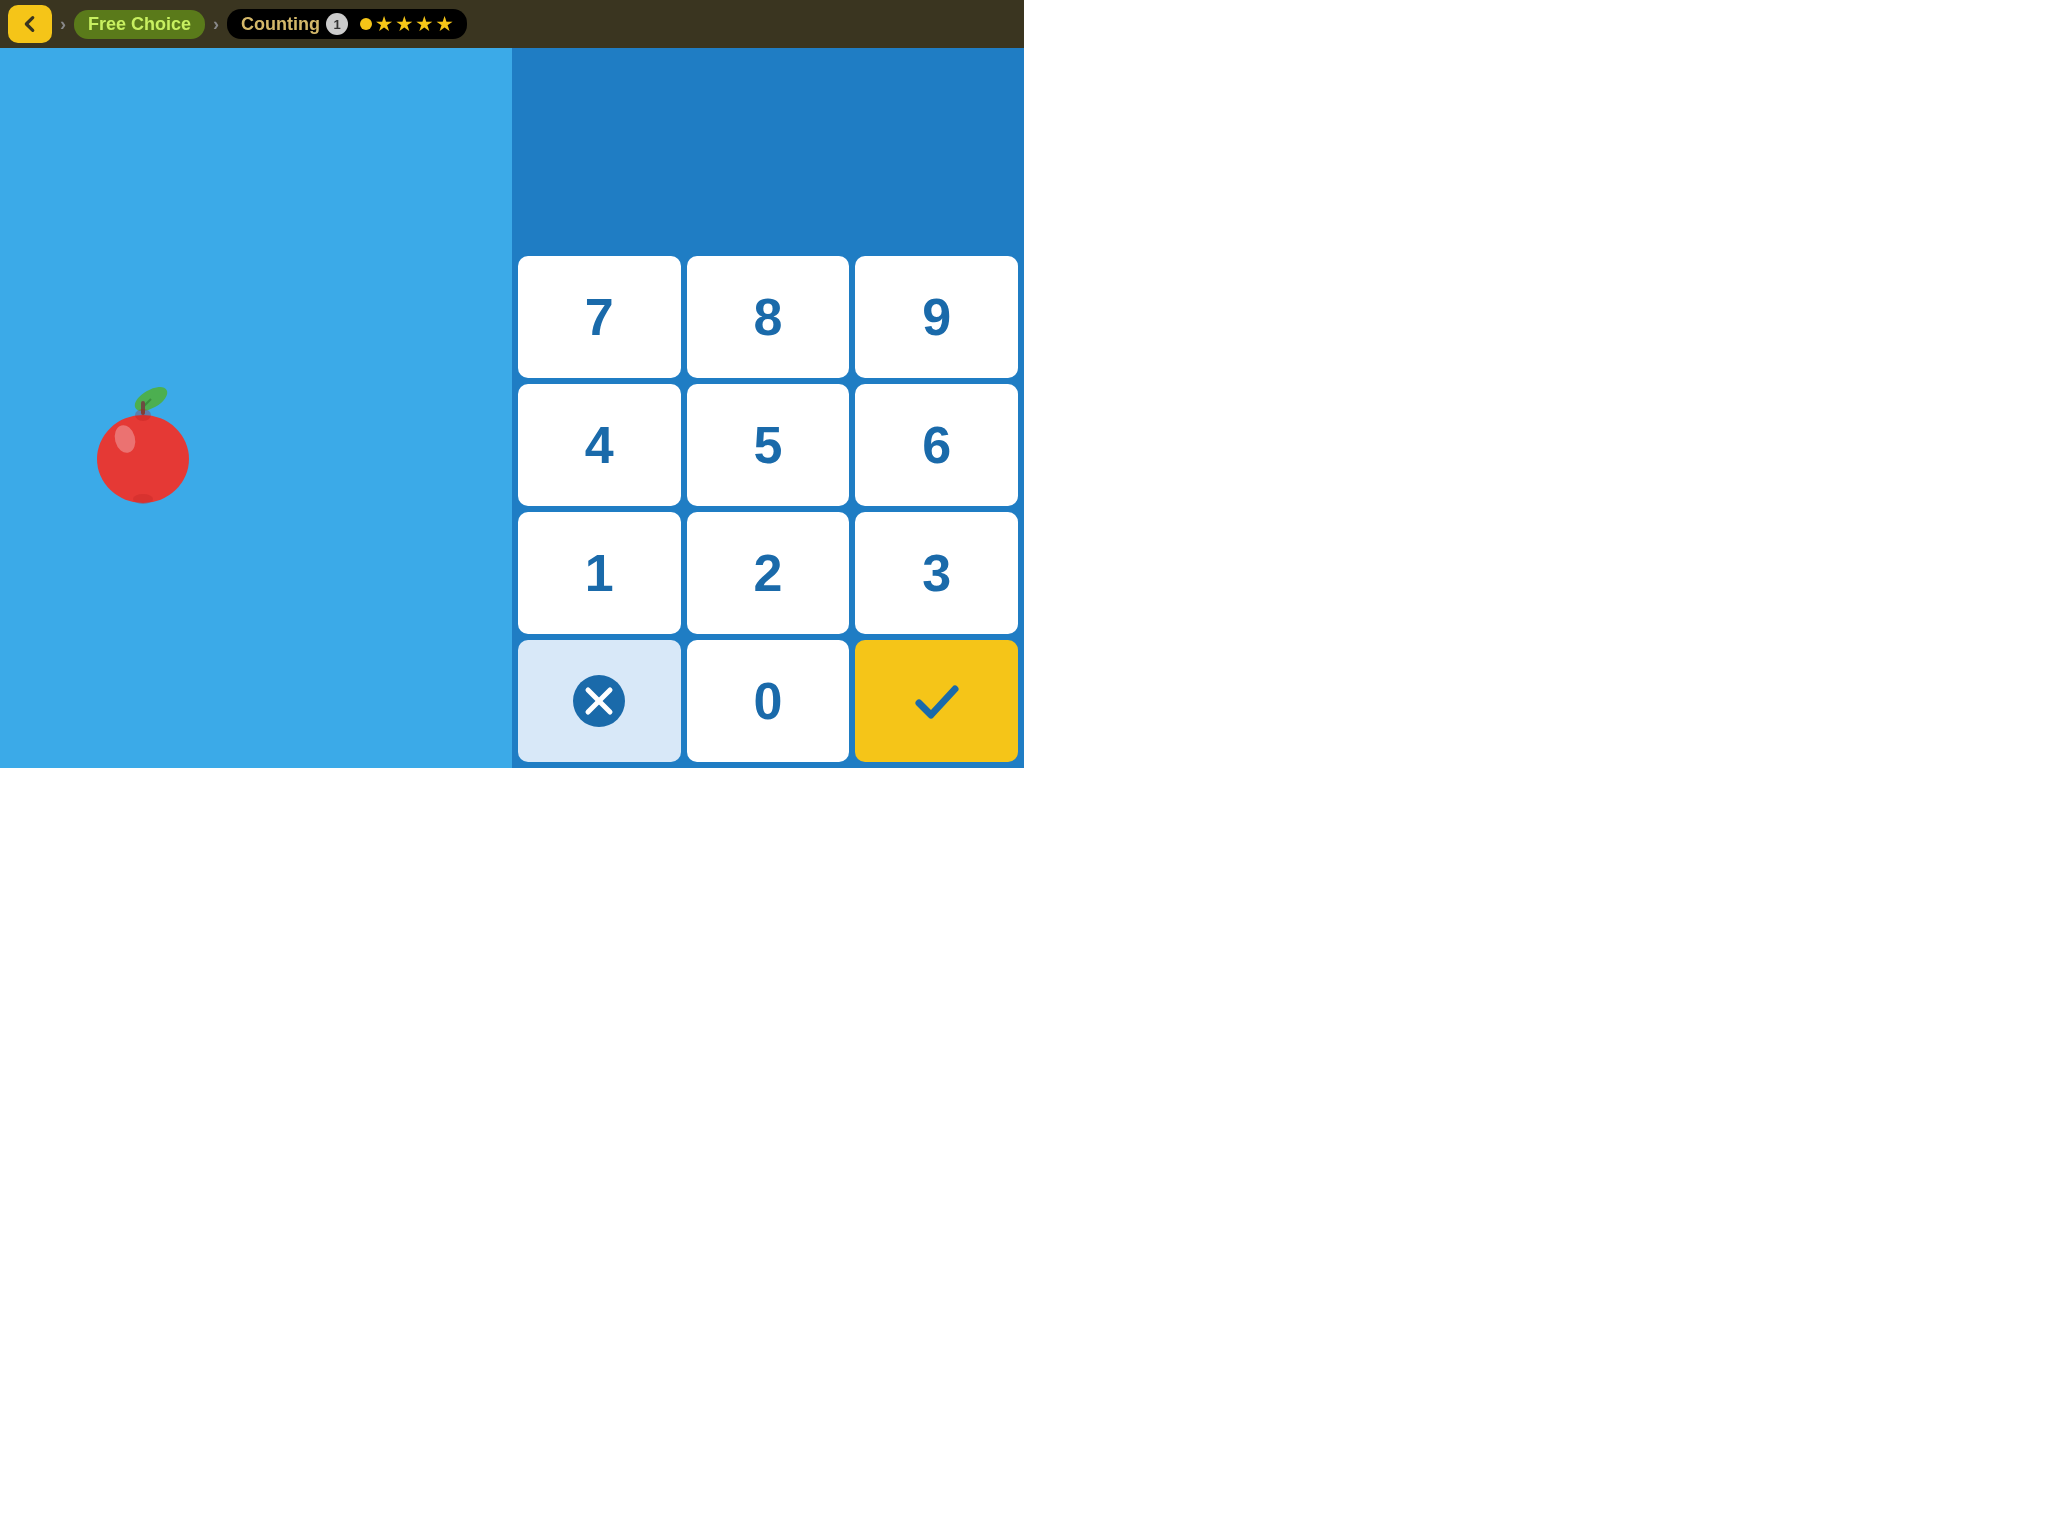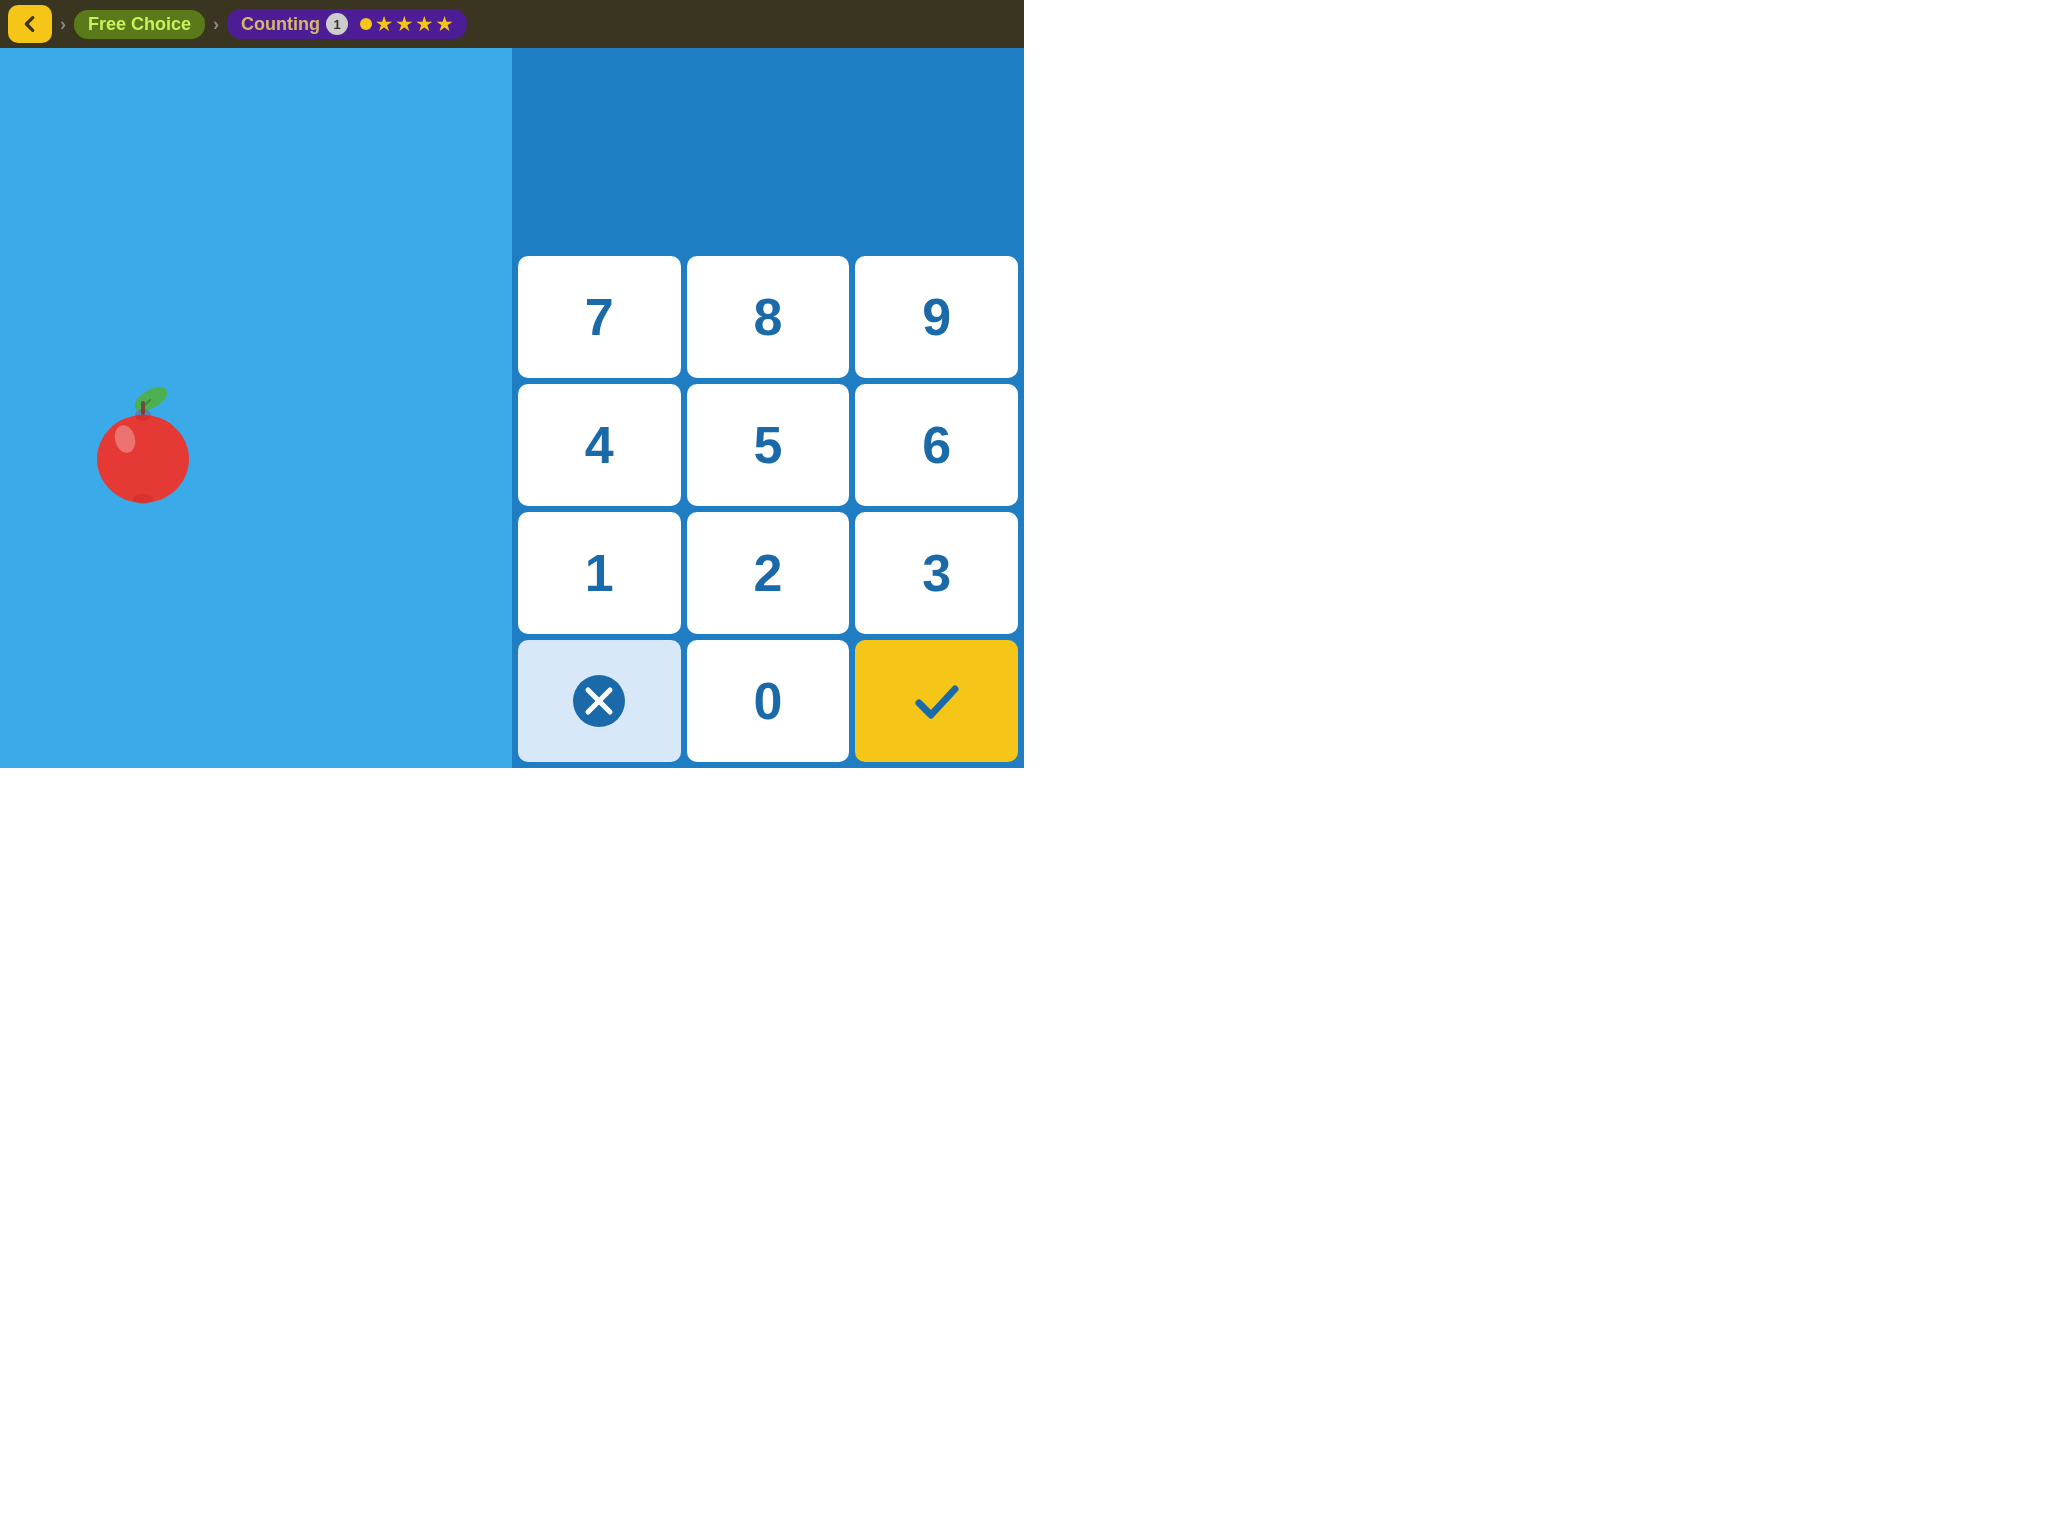--- a/index.html
+++ b/index.html
@@ -51,21 +51,21 @@
       border-radius: 14px;
       padding: 4px 14px;
       font-size: 18px;
       font-weight: bold;
       display: flex;
       align-items: center;
       gap: 6px;
     }
 
     .breadcrumb-item.counting {
-      background-color: #4c1d95;
+      background-color: #000000;
       color: #d4b86a;
     }
 
     .counting-badge {
       background-color: #ccc;
       color: #333;
       border-radius: 50%;
       width: 22px;
       height: 22px;
       display: flex;

